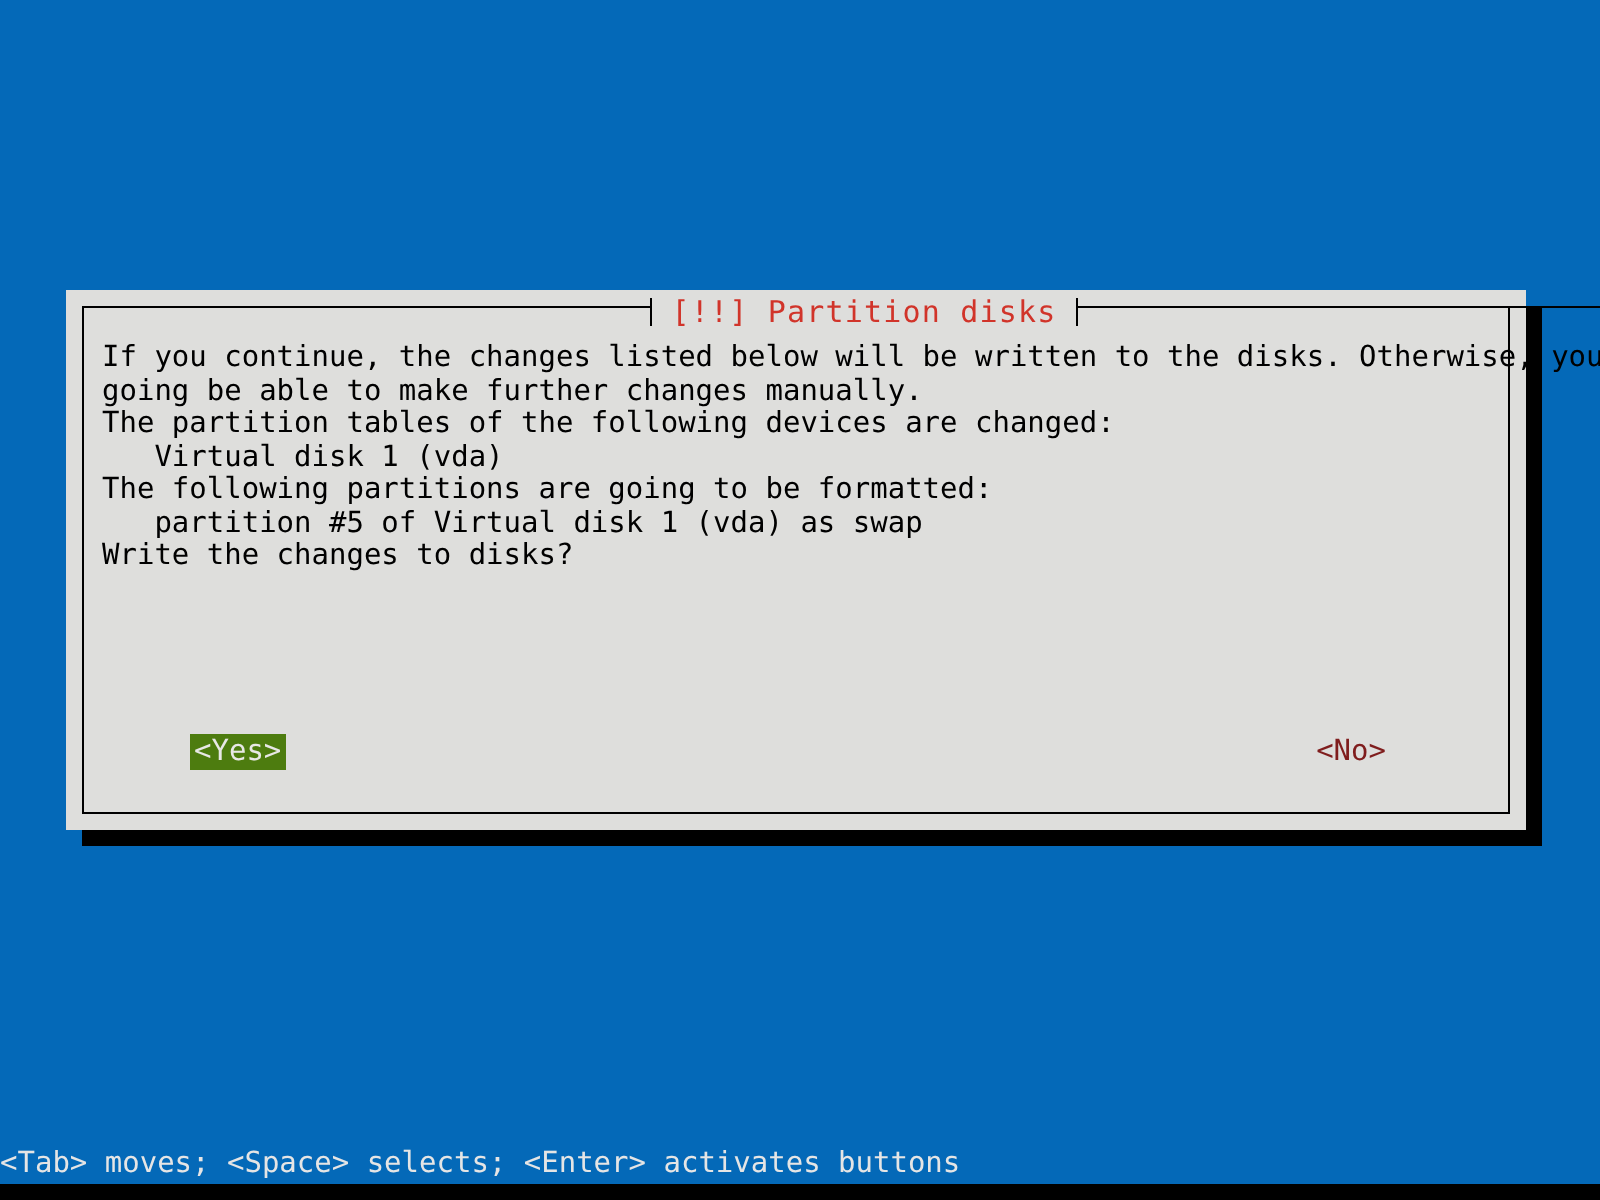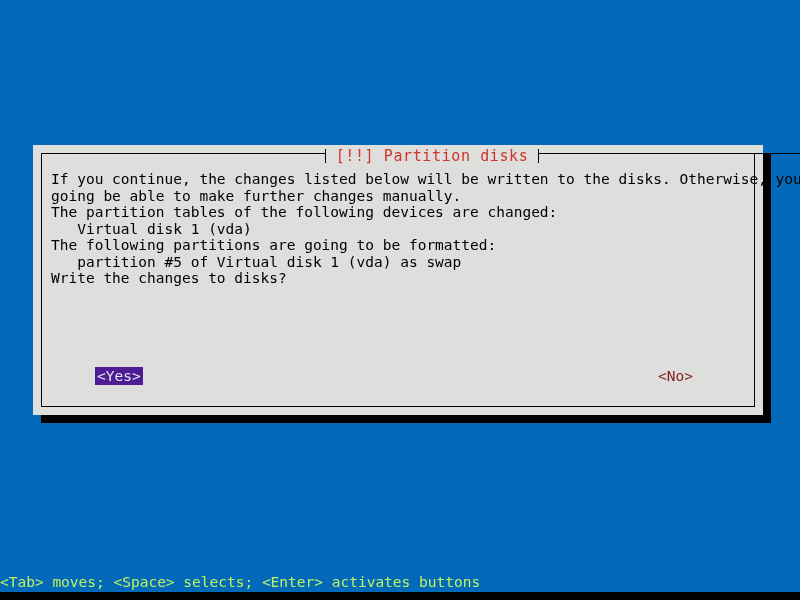--- a/index.html
+++ b/index.html
@@ -138,40 +138,40 @@
   .btn {
     position: absolute;
     font-size: 14.5px;
     line-height: 18px;
     white-space: pre;
     padding: 0 2px;
   }
   #yes-button {
     left: 44px;
     top: 0;
-    background: #4c1d95;
+    background: #4d7c0f;
     color: #e8e8e6;
   }
   #no-button {
     right: 54px;
     top: 0;
     background: transparent;
     color: #7f1d1d;
     text-align: center;
   }
 
   
   #footer-bar {
     position: absolute;
     left: 0;
     bottom: 8px;
     width: 800px;
     height: 19px;
     background: #0469b8;
-    color: #bef264;
+    color: #e5e5e5;
     font-size: 14.5px;
     line-height: 19px;
     white-space: pre;
   }
   #bottom-strip {
     position: absolute;
     left: 0;
     bottom: 0;
     width: 800px;
     height: 8px;

